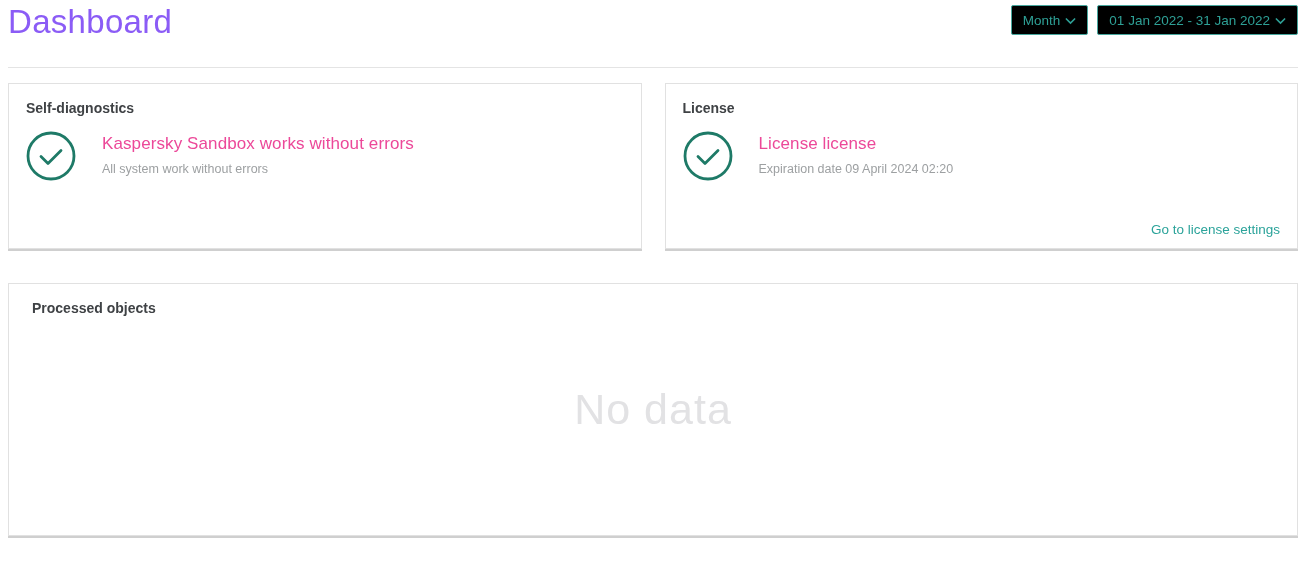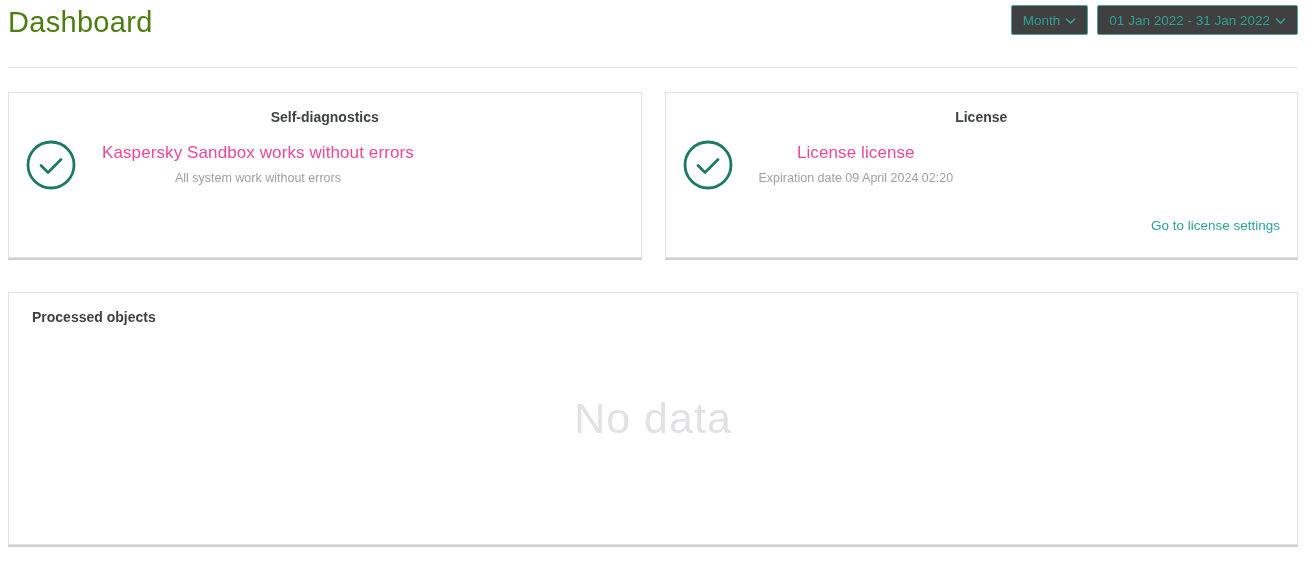--- a/index.html
+++ b/index.html
@@ -15,50 +15,49 @@
   
   .header {
     height: 68px;
     border-bottom: 1px solid #E4E4E4;
     display: flex;
     justify-content: space-between;
     align-items: flex-start;
     padding-top: 5px;
   }
   .page-title {
-    font-size: 29px;
+    font-size: 33px;
     font-weight: 400;
-    color: #4d7c0f;
+    color: #8b5cf6;
     letter-spacing: 0.3px;
     line-height: 34px;
   }
   .header-controls { display: flex; gap: 9px; }
   .select-btn {
     height: 30px;
     border: 1px solid #47A79E;
     border-radius: 2px;
-    background: #404040;
+    background: #000000;
     color: #2EA096;
     font-family: "Liberation Sans", sans-serif;
     font-size: 13.5px;
     display: flex;
     align-items: center;
     gap: 5px;
     padding: 0 11px;
     cursor: pointer;
     white-space: nowrap;
   }
   .chevron { display: inline-flex; margin-top: 2px; }
 
   
   .cards-row {
     display: flex;
     gap: 23px;
-    margin-top: 24px;
-    text-align: center;
+    margin-top: 15px;
   }
   .card {
     flex: 1;
     height: 166px;
     background: #ffffff;
     border: 1px solid #E1E1E1;
     box-shadow: 0 2px 0 #CFCFCF;
     padding: 16px 17px;
     position: relative;
   }
@@ -81,21 +80,21 @@
     letter-spacing: 0.1px;
   }
   .status-subtitle {
     font-size: 12.5px;
     color: #9DA0A2;
     margin-top: 8px;
   }
   .card-link {
     position: absolute;
     right: 17px;
-    bottom: 24px;
+    bottom: 11px;
     font-size: 13.5px;
     color: #2BA39A;
     text-decoration: none;
     cursor: pointer;
   }
 
   
   .panel {
     margin-top: 34px;
     height: 253px;

